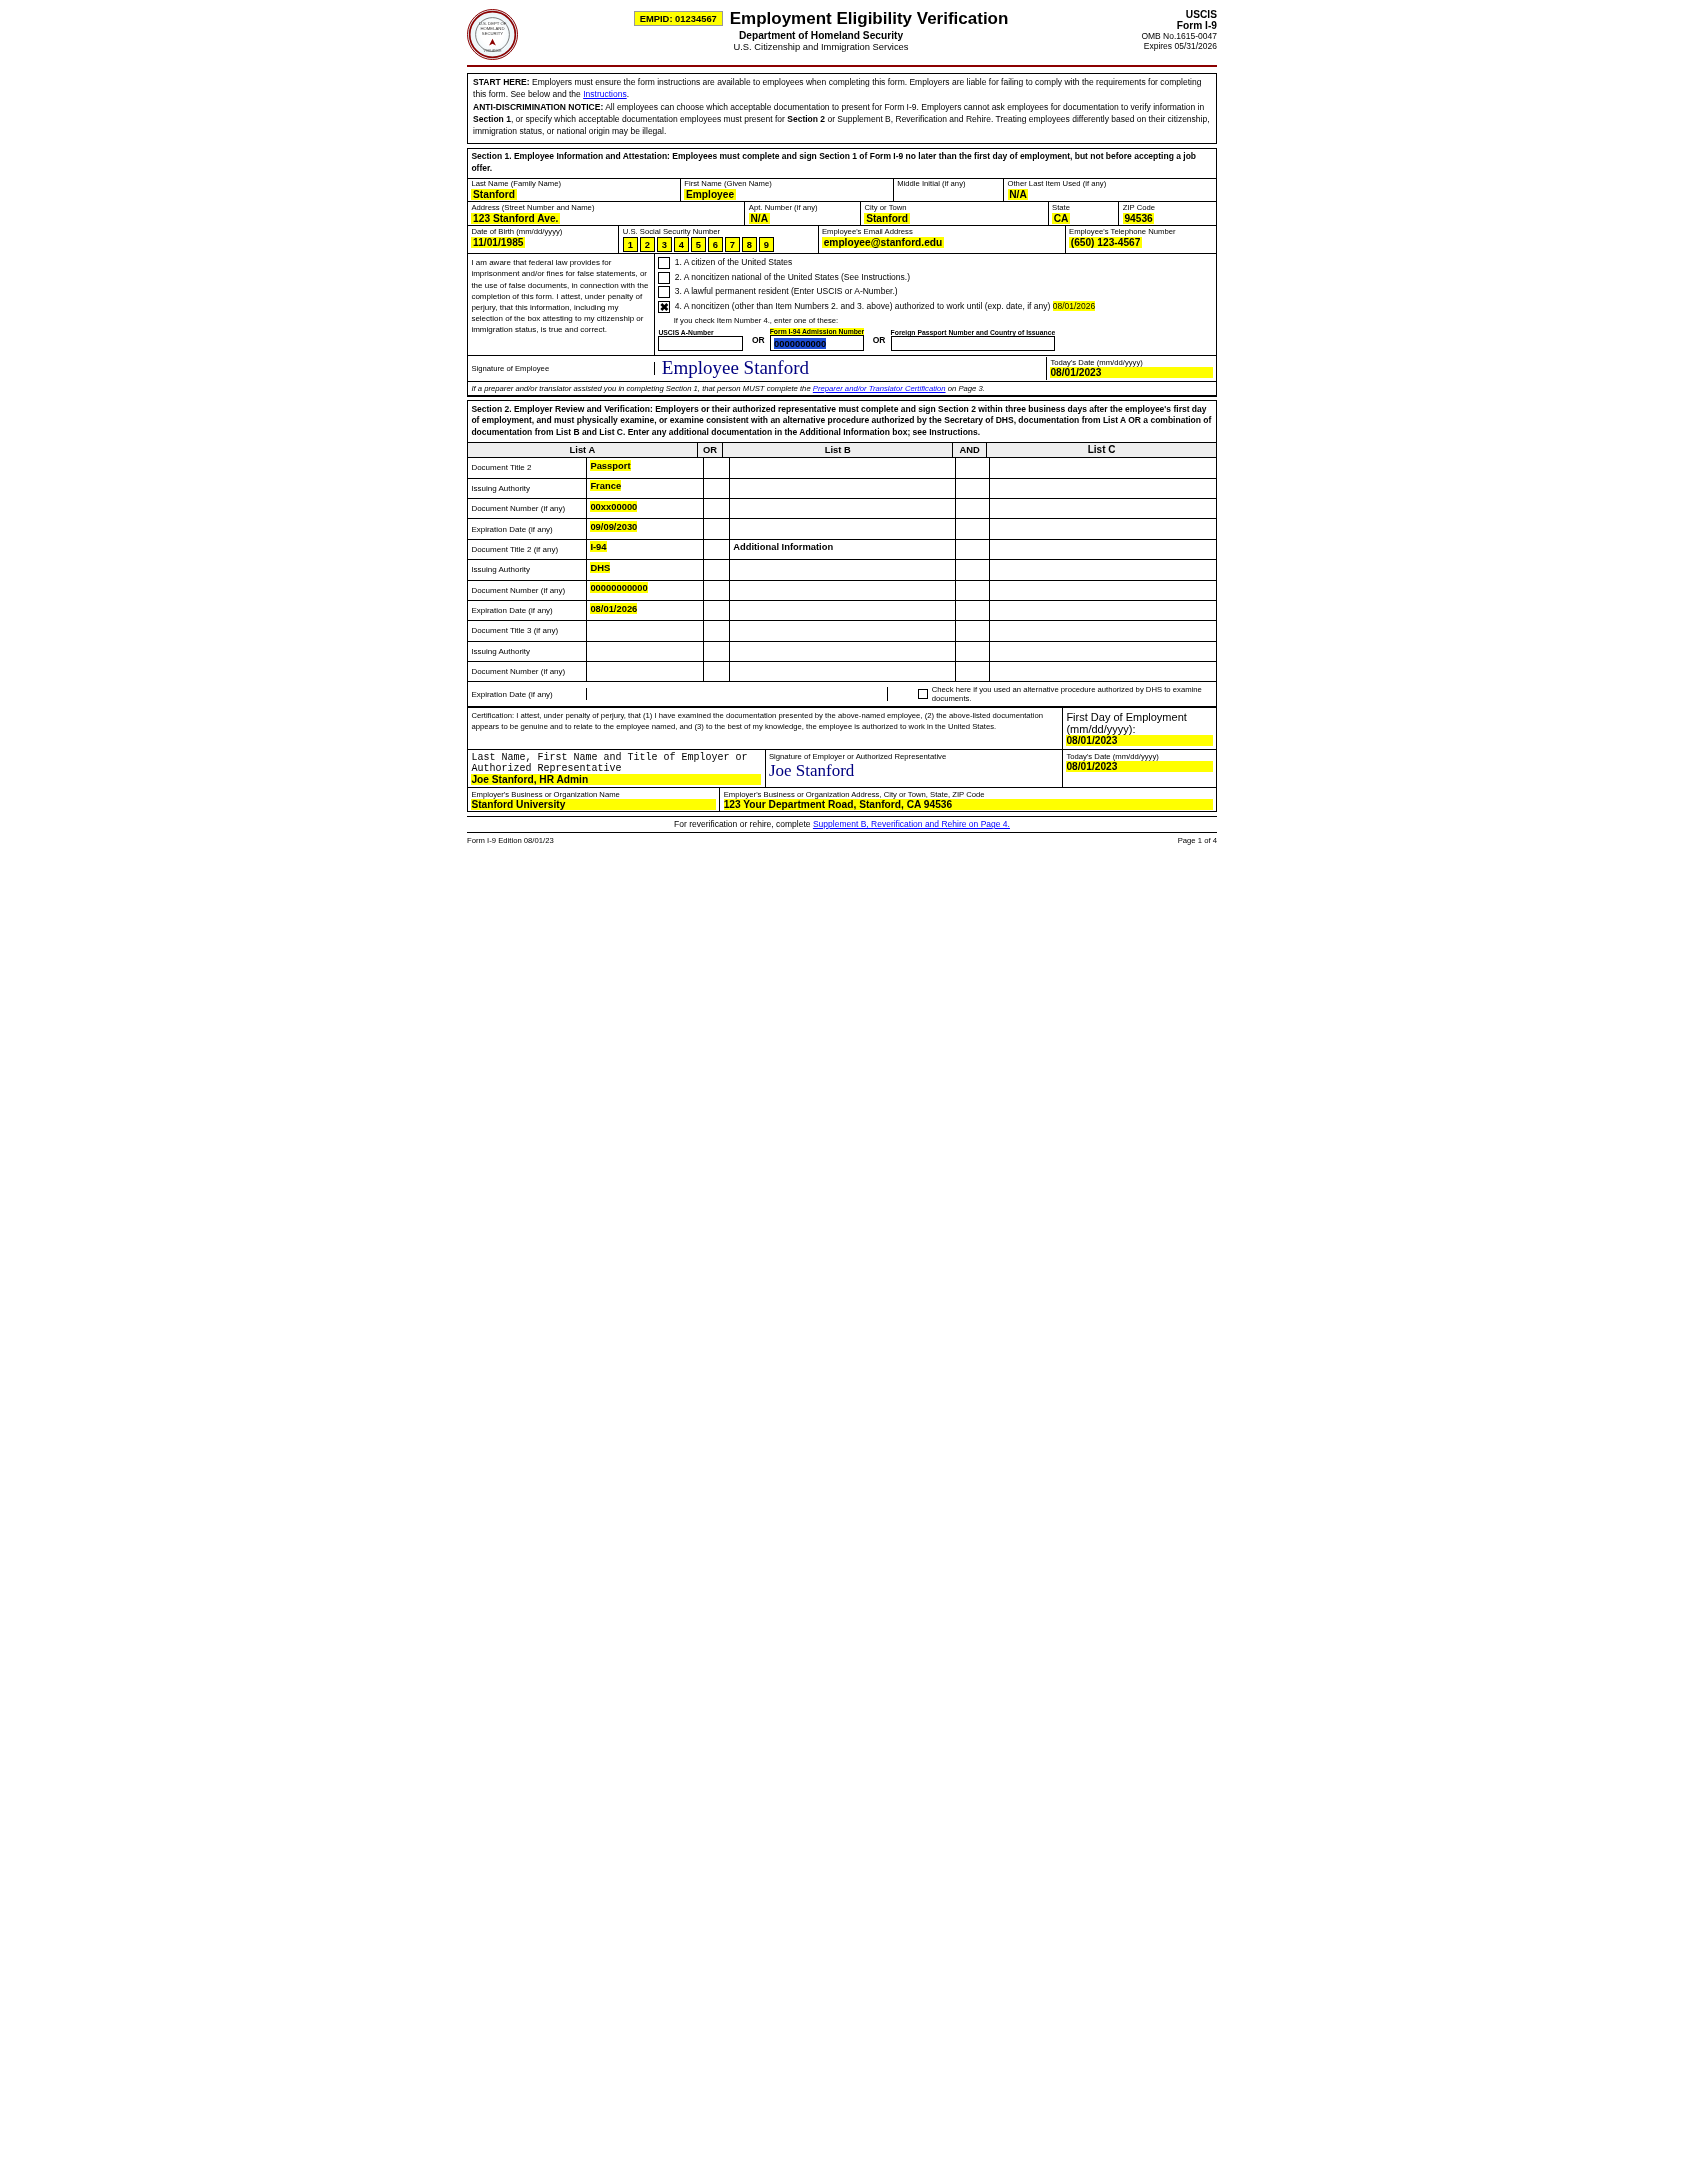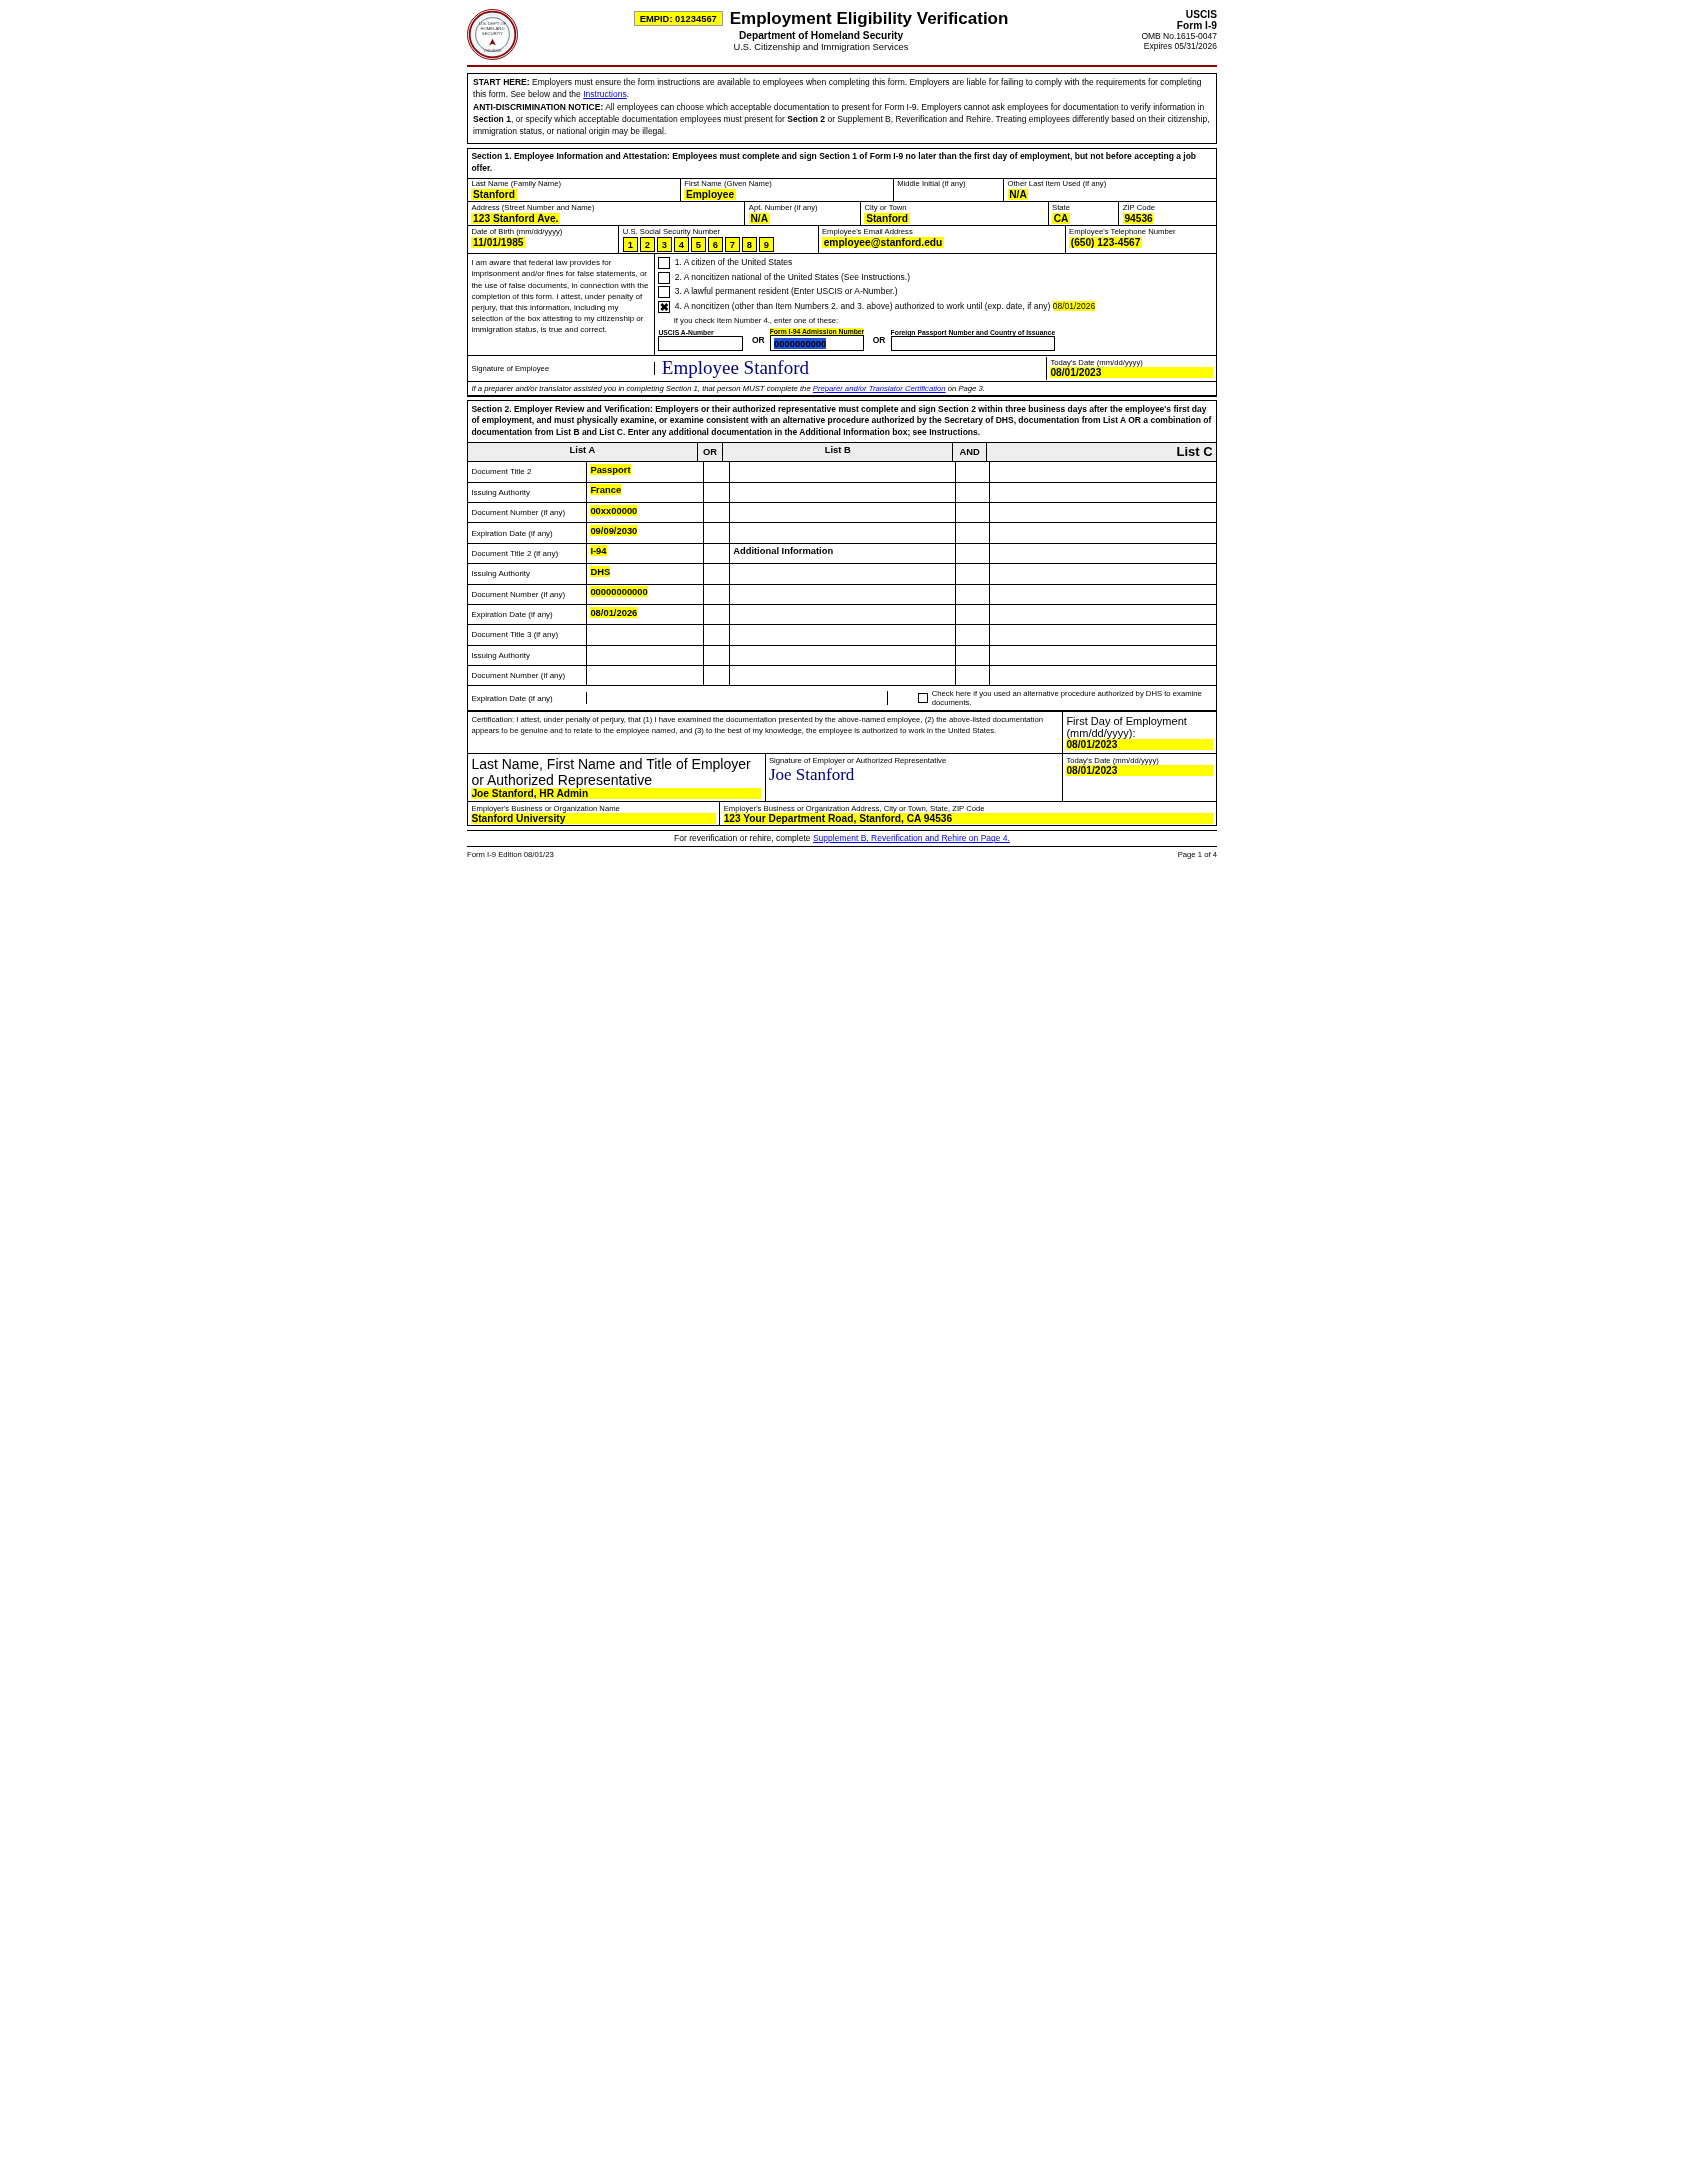--- a/index.html
+++ b/index.html
@@ -235,21 +235,21 @@
     }
     .list-header-row {
       display: flex;
       border-bottom: 0.9px solid #000;
       background: #eee;
     }
     .list-col-a { flex: 2; border-right: 0.9px solid #000; padding: 1.7px 3.4px; text-align: center; font-weight: bold; font-size: 9.4px; }
     .list-col-or { width: 25.6px; border-right: 0.9px solid #000; padding: 1.7px 1.7px; text-align: center; font-weight: bold; font-size: 9.4px; display: flex; align-items: center; justify-content: center; }
     .list-col-b { flex: 2; border-right: 0.9px solid #000; padding: 1.7px 3.4px; text-align: center; font-weight: bold; font-size: 9.4px; }
     .list-col-and { width: 34px; border-right: 0.9px solid #000; padding: 1.7px 1.7px; text-align: center; font-weight: bold; font-size: 9.4px; display: flex; align-items: center; justify-content: center; }
-    .list-col-c { flex: 2; padding: 1.7px 3.4px; text-align: right; font-weight: bold; font-size: 13px; }
+    .list-col-c { flex: 2; padding: 1.7px 3.4px; text-align: center; font-weight: bold; font-size: 10px; }
 
     .doc-row {
       display: flex;
       border-bottom: 0.9px solid #000;
       min-height: 20.4px;
     }
     .doc-row:last-child { border-bottom: none; }
     .doc-label-cell {
       flex: 0 0 119px;
       border-right: 0.9px solid #000;
@@ -673,21 +673,21 @@
   <div class="cert-row">
     <div class="cert-left">Certification: I attest, under penalty of perjury, that (1) I have examined the documentation presented by the above-named employee, (2) the above-listed documentation appears to be genuine and to relate to the employee named, and (3) to the best of my knowledge, the employee is authorized to work in the United States.</div>
     <div class="cert-right">
       <div style="font-size:11px;">First Day of Employment (mm/dd/yyyy):</div>
       <div class="cert-date">08/01/2023</div>
     </div>
   </div>
 
   <div class="employer-sig-row">
     <div class="employer-name-cell">
-      <div style="font-size:14px;">Last Name, First Name and Title of Employer or Authorized Representative</div>
+      <div style="font-size:10px;font-family:Liberation Mono, monospace;">Last Name, First Name and Title of Employer or Authorized Representative</div>
       <div style="font-size:10.2px; font-weight:bold; background:#FFFF00;">Joe Stanford, HR Admin</div>
     </div>
     <div class="employer-sig-cell">
       <div style="font-size:7.7px;">Signature of Employer or Authorized Representative</div>
       <div style="font-family: 'Brush Script MT', cursive; font-size:17px; color:#000080;">Joe Stanford</div>
     </div>
     <div class="employer-date-cell">
       <div style="font-size:7.7px;">Today's Date (mm/dd/yyyy)</div>
       <div style="background:#FFFF00; font-weight:bold; font-size:10.2px;">08/01/2023</div>
     </div>

